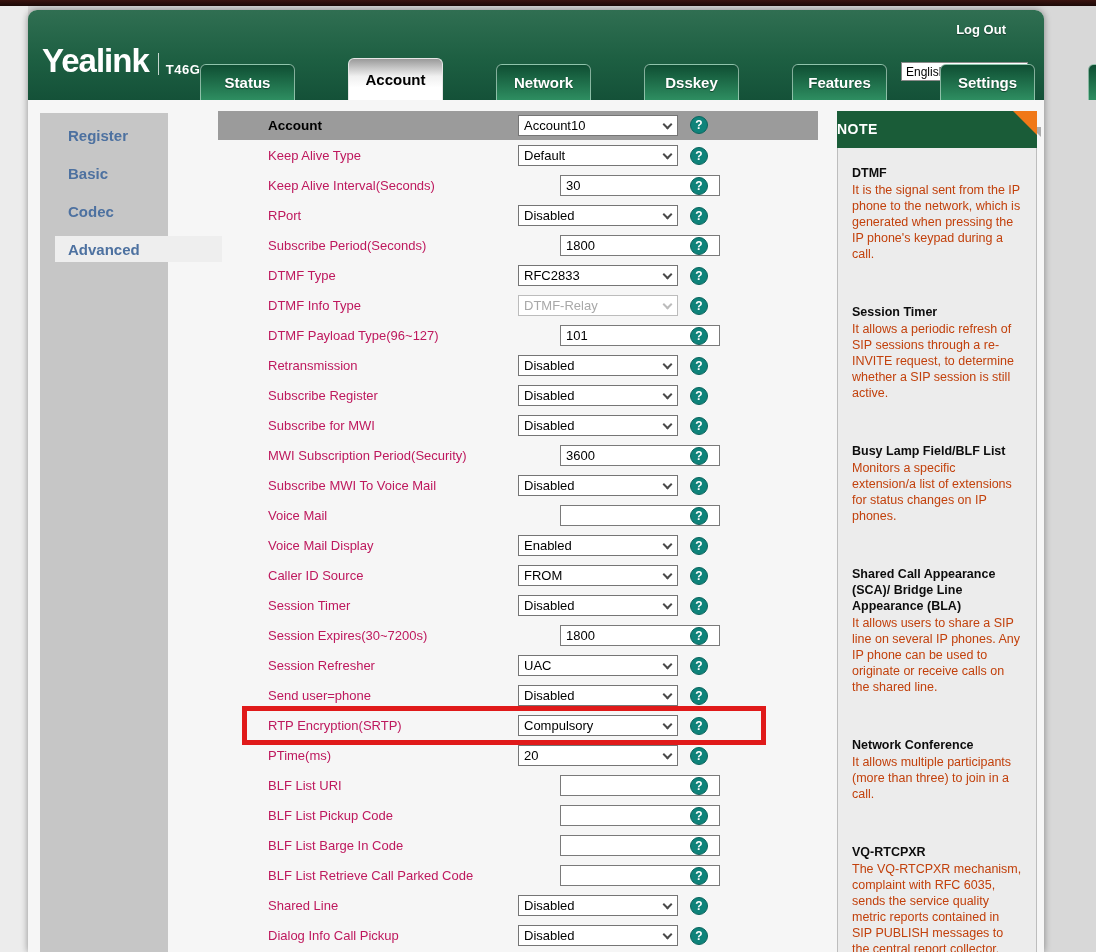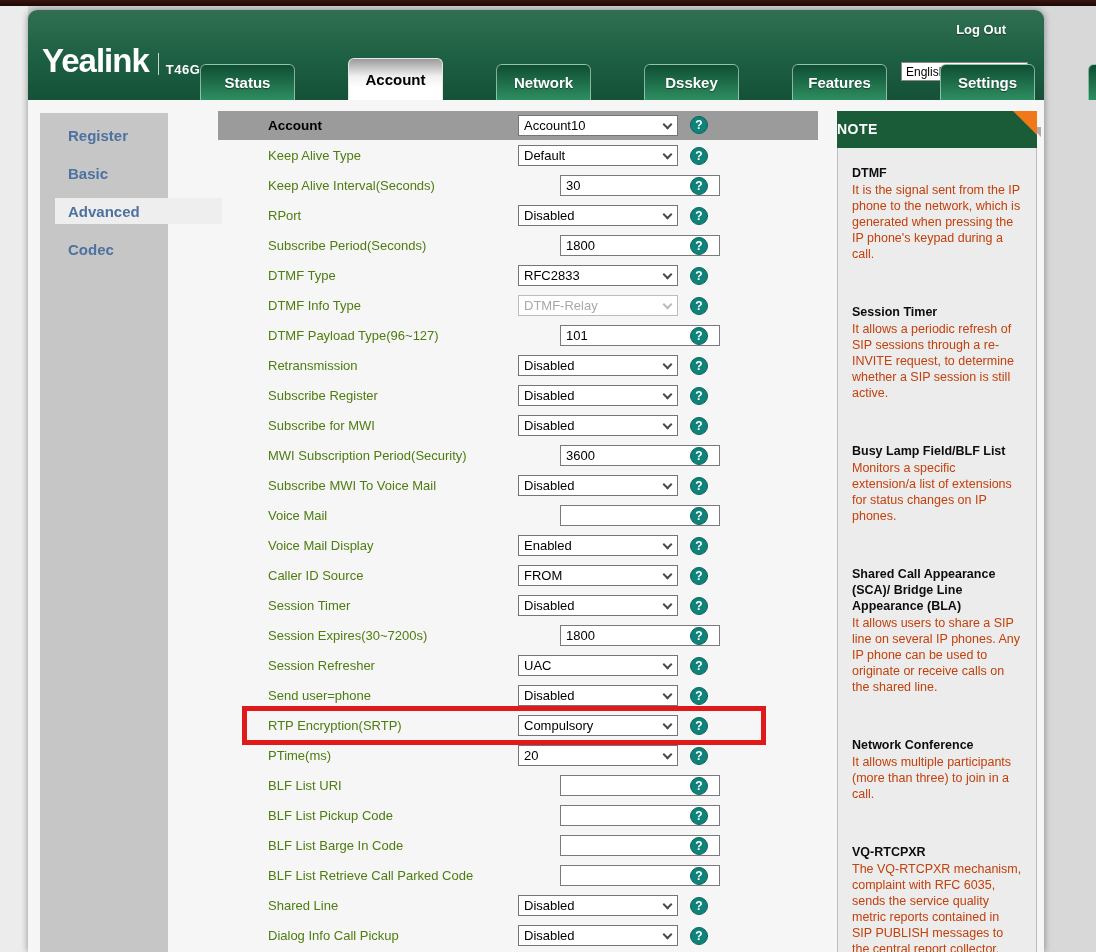--- a/index.html
+++ b/index.html
@@ -41,21 +41,21 @@
   .sb-item.active { height:26px; width:167px; margin:6px 0 6px 15px; padding-left:13px; background:#eeeeee; }
 
   
   .form { position:absolute; left:190px; top:11px; width:600px; }
   .form-header { position:relative; height:29px; background:#9b9b9b; }
   .form-header .fh-label { position:absolute; left:50px; top:0; line-height:29px; font-size:13.5px; font-weight:bold; color:#000; }
   .form-header .control { top:4px; }
   .form-header .help-icon { top:5px; }
   .rows { margin-top:1px; }
   .row { position:relative; height:30px; }
-  .row-label { position:absolute; left:50px; top:0; line-height:30px; font-size:13px; color:#4d7c0f; white-space:nowrap; }
+  .row-label { position:absolute; left:50px; top:0; line-height:30px; font-size:13px; color:#be185d; white-space:nowrap; }
   .control { position:absolute; left:300px; top:4px; width:160px; height:21px; }
   .select-box { background:#fff; border:1px solid #757575; display:flex; align-items:center; padding:0 5px; font-size:13px; color:#000; cursor:pointer; }
   .select-box .control-text { flex:1; overflow:hidden; white-space:nowrap; }
   .chevron { width:7px; height:7px; border-left:2px solid #4a4a4a; border-bottom:2px solid #4a4a4a;
              transform:rotate(-45deg); margin:-3px 1px 0 4px; flex:none; }
   .select-box.disabled { color:#a8a8a8; border-color:#bcbcbc; cursor:default; }
   .select-box.disabled .chevron { border-color:#bcbcbc; }
   .input-box { background:#fff; border:1px solid #7a7a7a; font-size:13px; color:#000; padding:0 5px; font-family:"Liberation Sans",sans-serif; }
   input.input-box { outline:none;margin-left:42px; }
   .help-icon { position:absolute; left:472px; top:6px; width:18px; height:18px; border-radius:50%;
@@ -126,25 +126,25 @@
 
     <div class="content">
 
       <div class="sidebar" id="sidebar">
           <div class="sb-item">
     <span class="sb-label">Register</span>
   </div>
           <div class="sb-item">
     <span class="sb-label">Basic</span>
   </div>
+          <div class="sb-item">
+    <span class="sb-label">Codec</span>
+  </div>
           <div class="sb-item active">
     <span class="sb-label">Advanced</span>
-  </div>
-          <div class="sb-item">
-    <span class="sb-label">Codec</span>
   </div>
         </div>
 
       <div class="form">
         <div class="form-header">
           <span class="fh-label">Account</span>
           <span class="control select-box">
             <span class="control-text">Account10</span>
             <span class="chevron"></span>
           </span>

